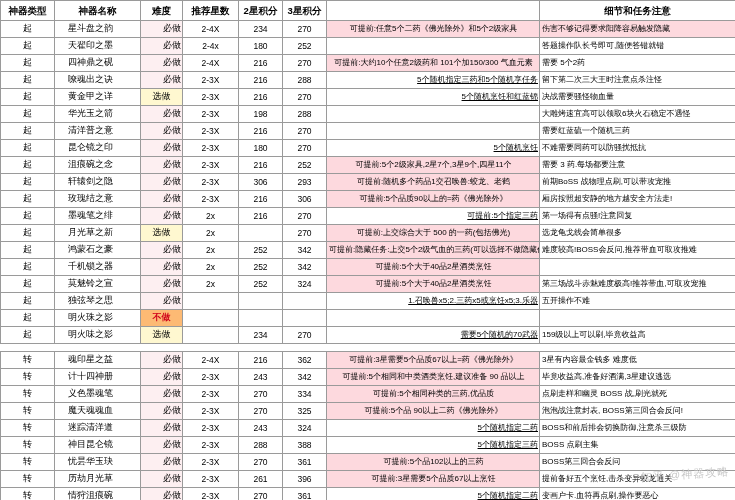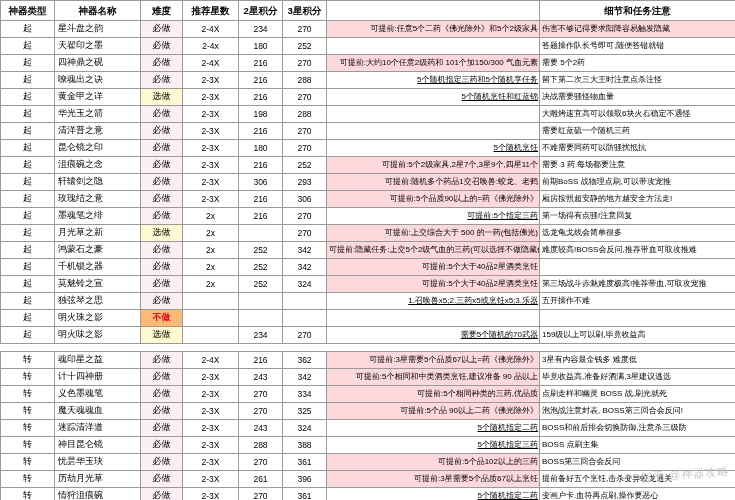--- a/index.html
+++ b/index.html
@@ -33,31 +33,31 @@
     white-space: nowrap;
   }
   thead th {
     font-size: 9.5px;
     font-weight: bold;
     text-align: center;
     height: 20px;
     background: #ffffff;
   }
   td.ctr { text-align: center; }
-  td.name { text-align: left; padding-left: 3px; font-size: 9px; }
+  td.name { text-align: left; padding-left: 13px; font-size: 9px; }
   td.type { text-align: center; font-size: 9px; }
 
   
   td.diff { text-align: center; font-size: 9px; }
-  td.diff-bi { background: #fdeff1; }
+  td.diff-bi { background: #fdeff1; text-align: right; }
   td.diff-xuan { background: #fff8d0; }
   td.diff-bu { background: #fdba74; color: #d0021b; font-weight: bold; }
 
   
-  td.note-red { background: #fdd9de; text-align: right; padding-left: 2px; font-size: 8px; }
+  td.note-red { background: #fdd9de; text-align: center; padding-left: 2px; font-size: 8px; }
   td.note-plain { background: #ffffff; text-align: right; padding-left: 2px; font-size: 8px; text-decoration: underline; }
   td.detail { background: #ffffff; text-align: left; padding-left: 2px; font-size: 8px; margin-left: 17px; }
   td.detail-red { background: #fdd9de; text-align: left; padding-left: 2px; font-size: 8px; margin-left: 44px; }
 
   tr.sep td { height: 8px; border-left: 1px solid #9a9a9a; border-right: 1px solid #9a9a9a; border-top: 1px solid #9a9a9a; border-bottom: 1px solid #9a9a9a; background: #ffffff; }
   tr.sep td.blank { border: none; }
 
   .watermark {
     position: absolute;
     right: 6px;

